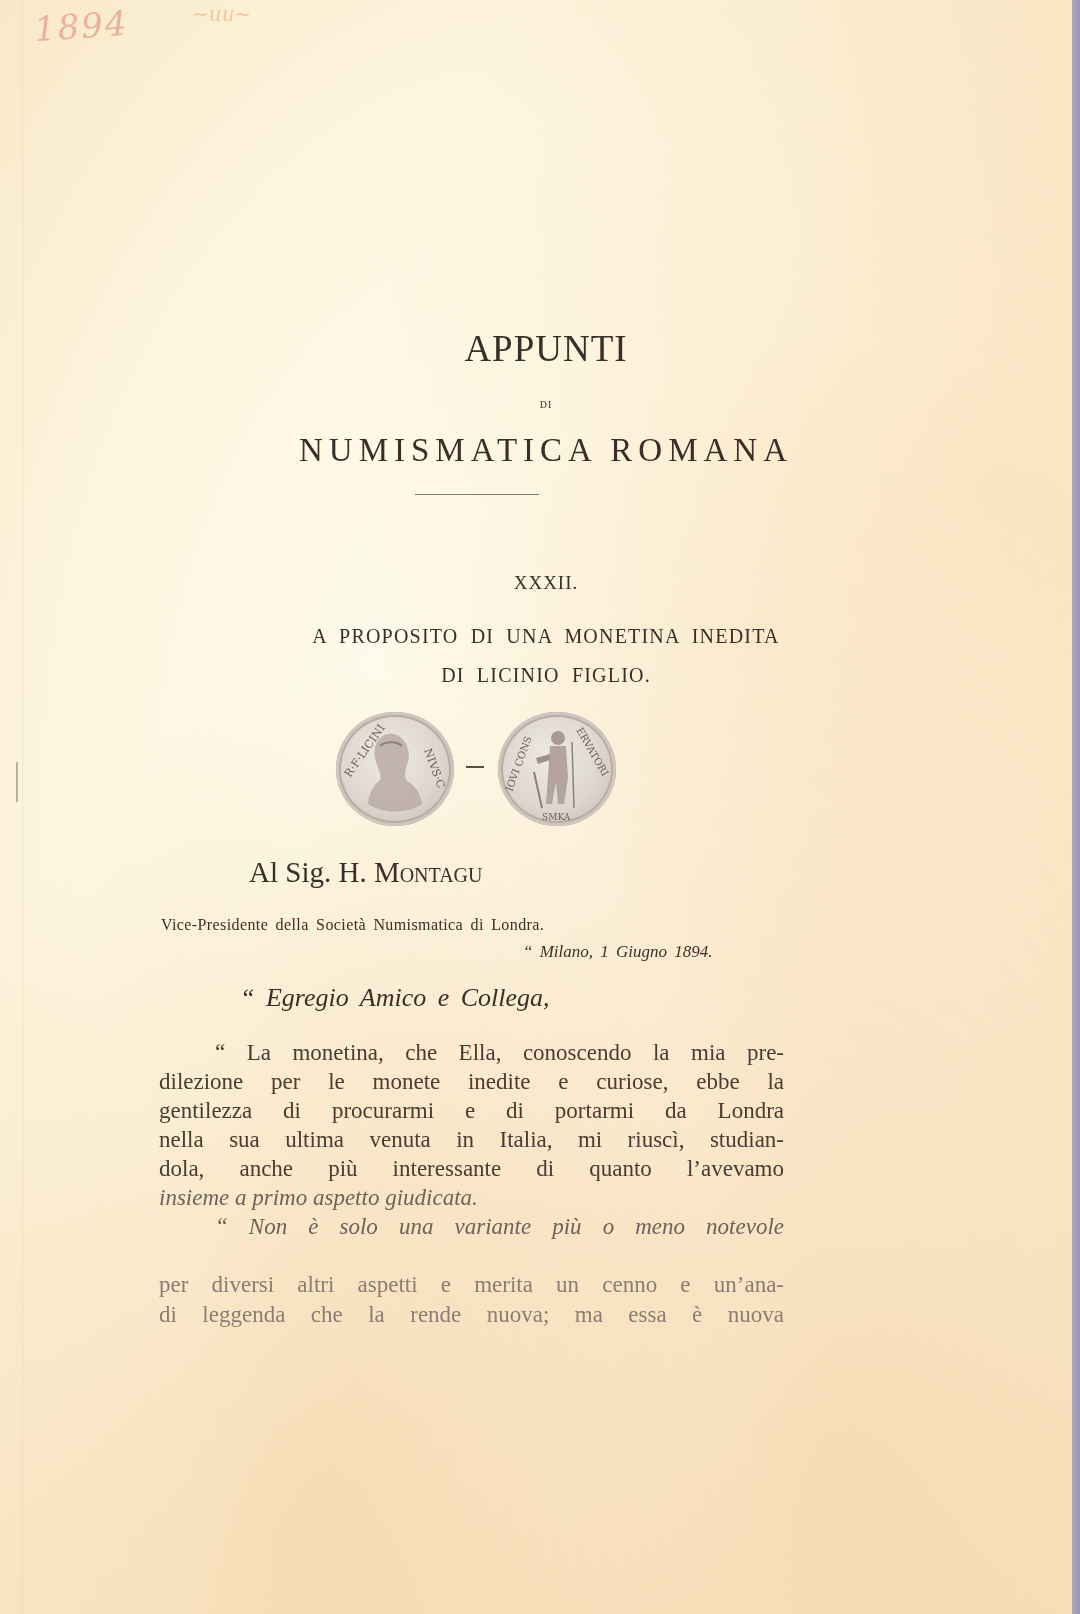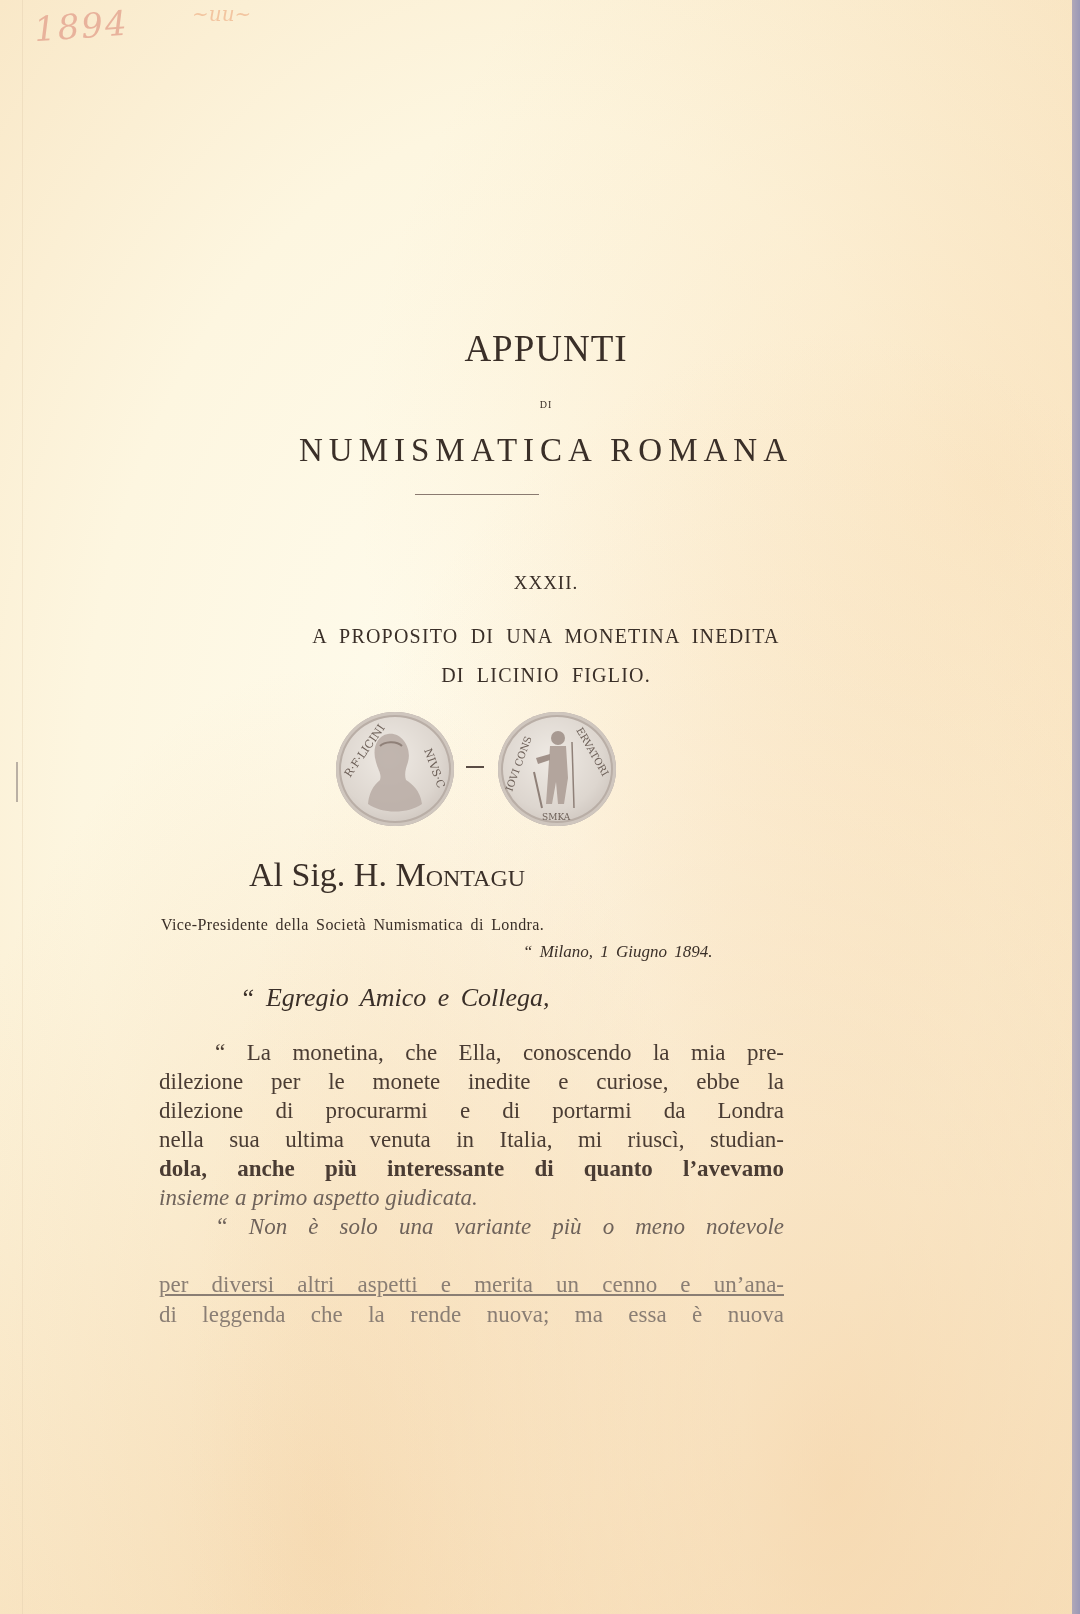--- a/index.html
+++ b/index.html
@@ -143,21 +143,21 @@
       position: absolute;
       left: 130px;
       top: 54px;
       width: 18px;
       height: 2px;
       background: #5a4c44;
     }
     .addressee {
       top: 856px;
       left: 249px;
-      font-size: 34px;
+      font-size: 29px;
     }
     .addressee .sc {
       font-variant: small-caps;
     }
     .role {
       top: 892px;
       left: 161px;
       font-size: 16px;
       letter-spacing: 0.4px;
       word-spacing: 3px;
@@ -237,21 +237,21 @@
 
   <div class="text addressee">
     <span>Al Sig. H. </span><span class="sc">Montagu</span>
   </div>
   <div class="text role">Vice-Presidente della Società Numismatica di Londra.</div>
   <div class="text dateline">“ Milano, 1 Giugno 1894.</div>
   <div class="text salutation">“ Egregio Amico e Collega,</div>
 
   <div class="text body-line indent" style="top:1038px;">“ La monetina, che Ella, conoscendo la mia pre-</div>
   <div class="text body-line" style="top:1067px;">dilezione per le monete inedite e curiose, ebbe la</div>
-  <div class="text body-line" style="top:1096px;">dilezione di procurarmi e di portarmi da Londra</div>
+  <div class="text body-line" style="top:1096px;">gentilezza di procurarmi e di portarmi da Londra</div>
   <div class="text body-line" style="top:1125px;">nella sua ultima venuta in Italia, mi riuscì, studian-</div>
-  <div class="text body-line" style="top:1154px;font-weight:bold;">dola, anche più interessante di quanto l’avevamo</div>
+  <div class="text body-line" style="top:1154px;">dola, anche più interessante di quanto l’avevamo</div>
   <div class="text body-line last-short faded" style="top:1183px;">insieme a primo aspetto giudicata.</div>
   <div class="text body-line indent faded" style="top:1212px;">“ Non è solo una variante più o meno notevole</div>
   <div class="text body-line faded-2" style="top:1300px;">di leggenda che la rende nuova; ma essa è nuova</div>
-  <div class="text body-line faded-2" style="top:1270px;text-decoration:underline;">per diversi altri aspetti e merita un cenno e un’ana-</div>
+  <div class="text body-line faded-2" style="top:1270px;">per diversi altri aspetti e merita un cenno e un’ana-</div>
 </div>
 <div class="right-edge"></div>
 
 </body></html>

